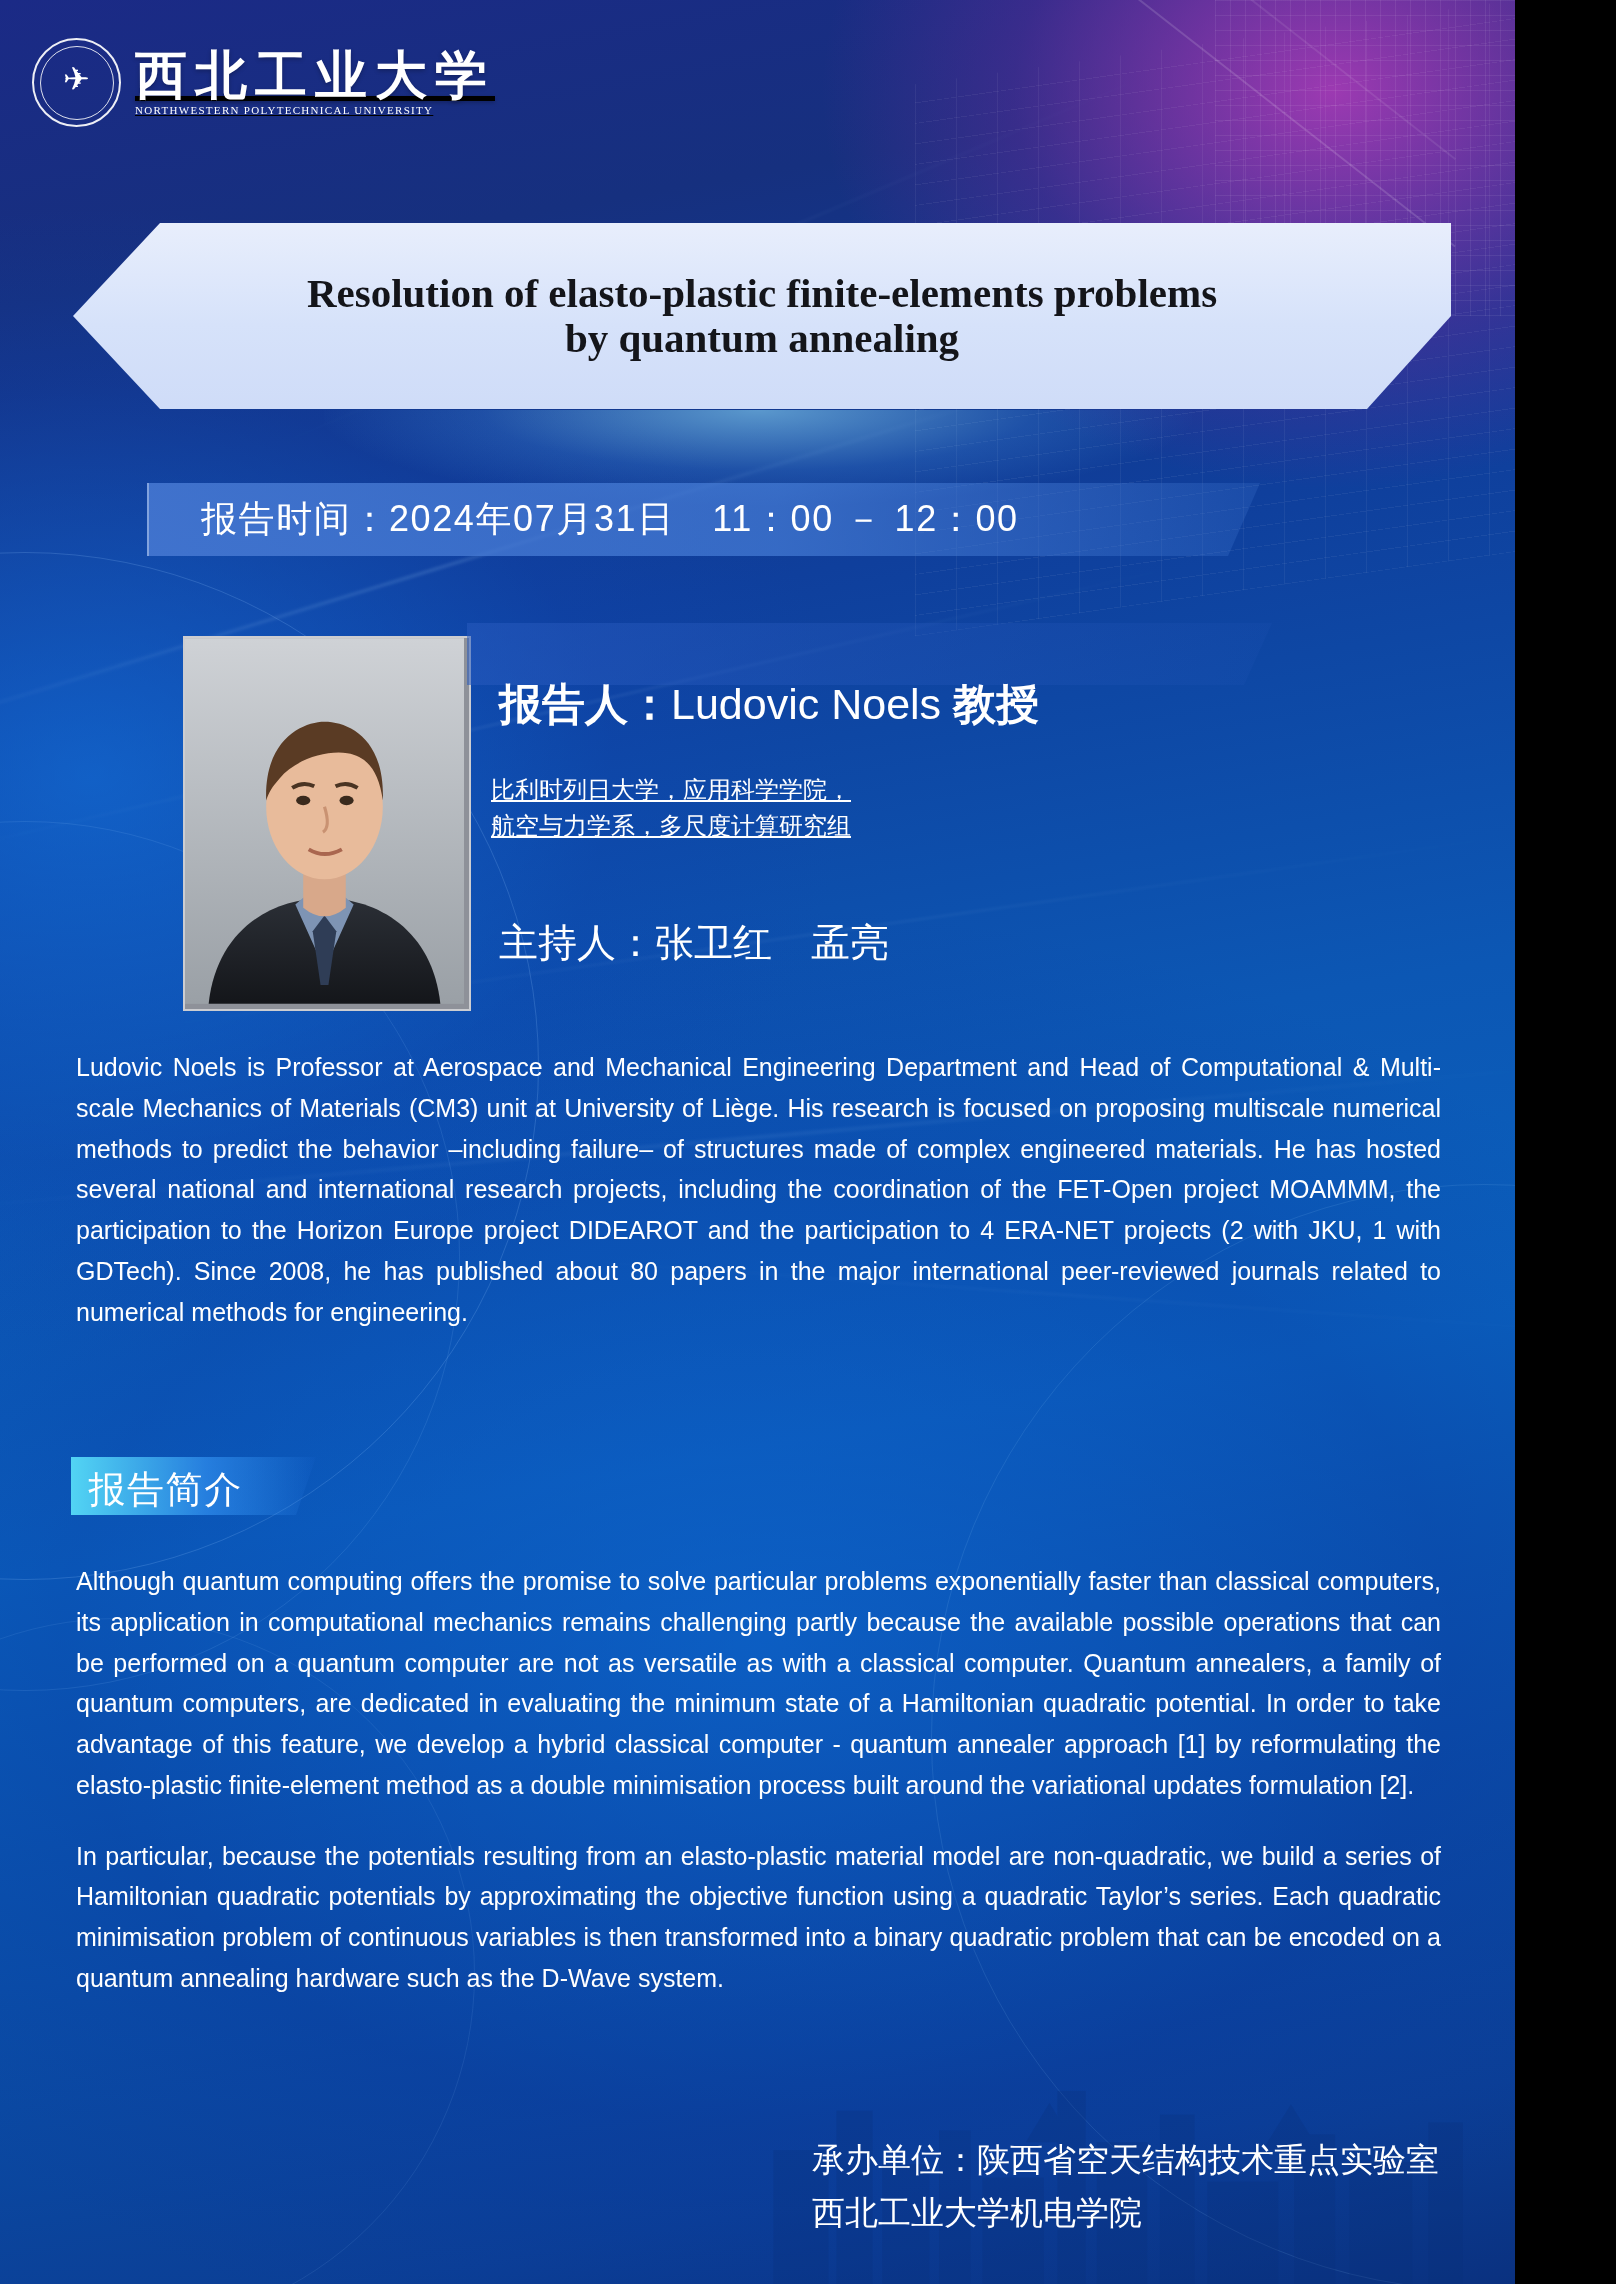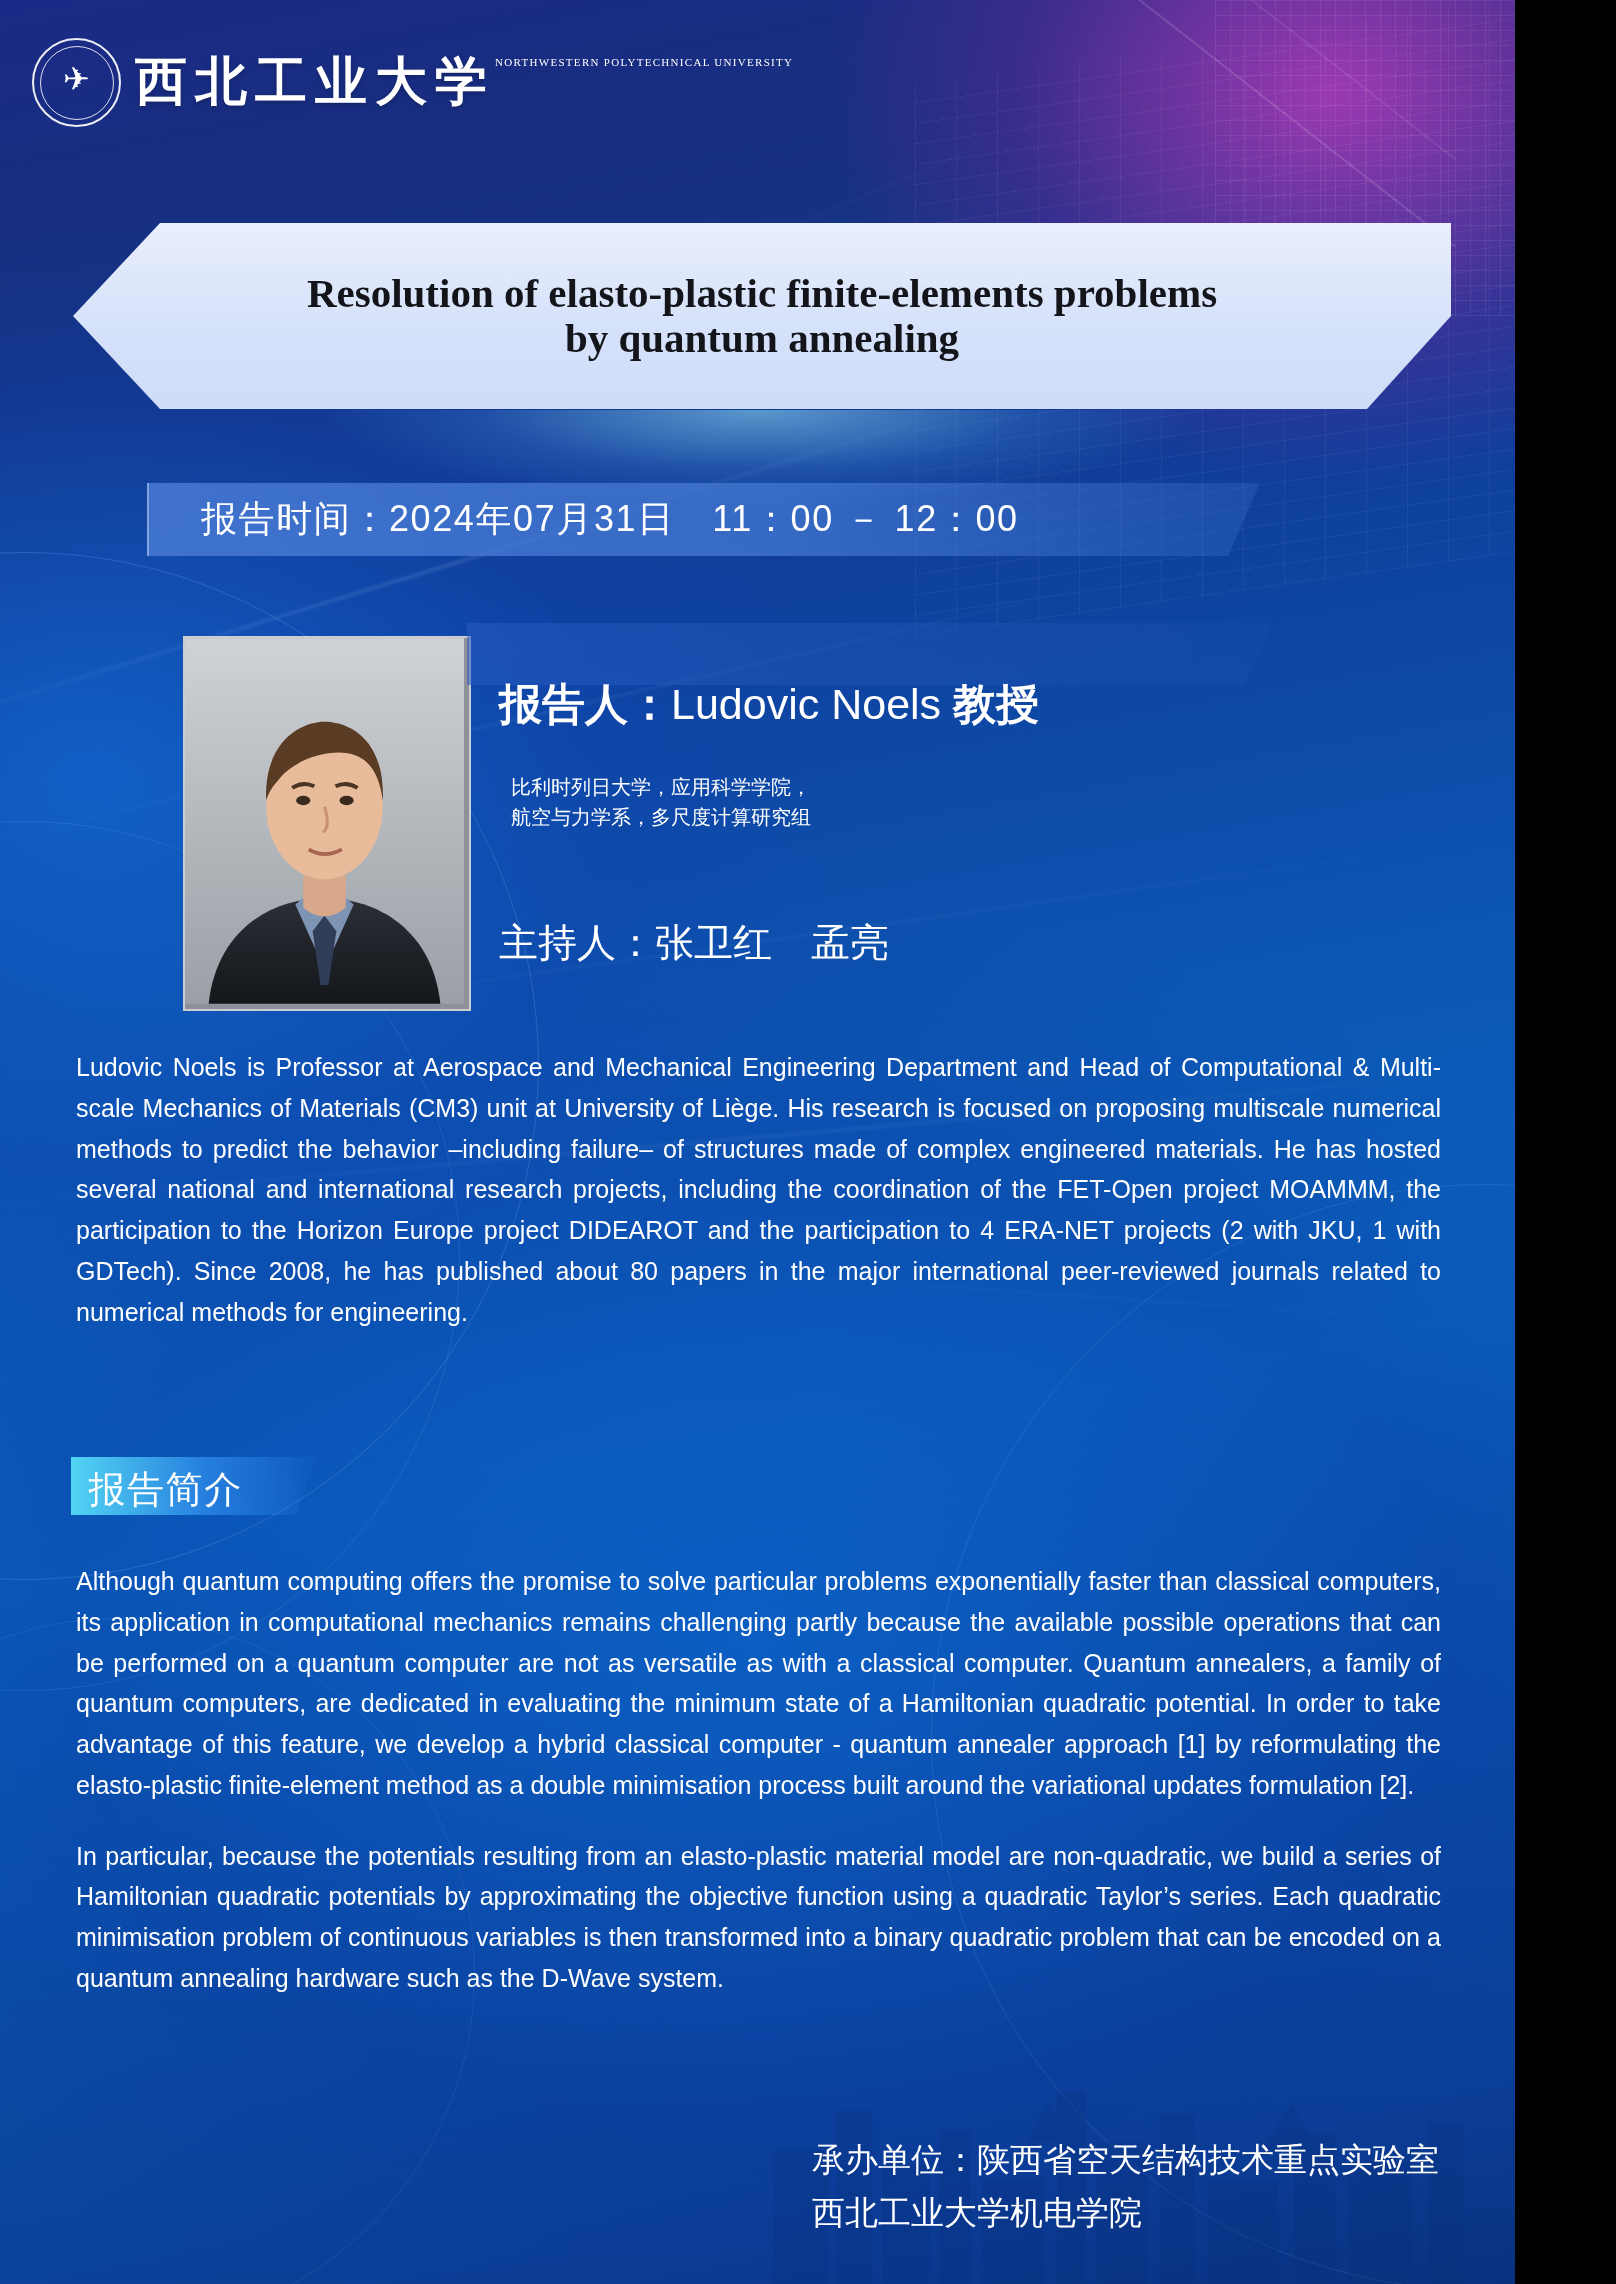--- a/index.html
+++ b/index.html
@@ -110,21 +110,21 @@
     border: 1.2px solid rgba(255,255,255,0.85);
   }
   .logo-seal .bird {
     position: absolute;
     left: 50%; top: 46%;
     transform: translate(-50%,-50%);
     font-size: 32px;
     color: #fff;
     line-height: 1;
   }
-  .logo-text { display: flex; flex-direction: row; }
+  .logo-text { display: flex; flex-direction: column; text-decoration: underline; }
   .logo-cn {
     font-family: "Liberation Serif", serif;
     font-weight: bold;
     font-size: 52px;
     letter-spacing: 8px;
     color: #ffffff;
     line-height: 1.05;
     white-space: nowrap;
     text-shadow: 0 1.6px 4.7px rgba(0,0,0,.25);
   }
@@ -230,25 +230,26 @@
     position: absolute;
     left: 499px; top: 676px;
     font-size: 43px;
     color: #ffffff;
     white-space: nowrap;
     font-weight: 500;
   }
   .speaker-name b { font-weight: bold; }
   .speaker-affil {
     position: absolute;
-    left: 511px; top: 772px;
-    font-size: 20px;
+    left: 491px; top: 772px;
+    font-size: 24px;
     color: #ffffff;
     line-height: 1.5;
     white-space: nowrap;
+    text-decoration: underline;
   }
   .host-line {
     position: absolute;
     left: 499px; top: 916px;
     font-size: 39px;
     color: #ffffff;
     white-space: nowrap;
   }
 
   

